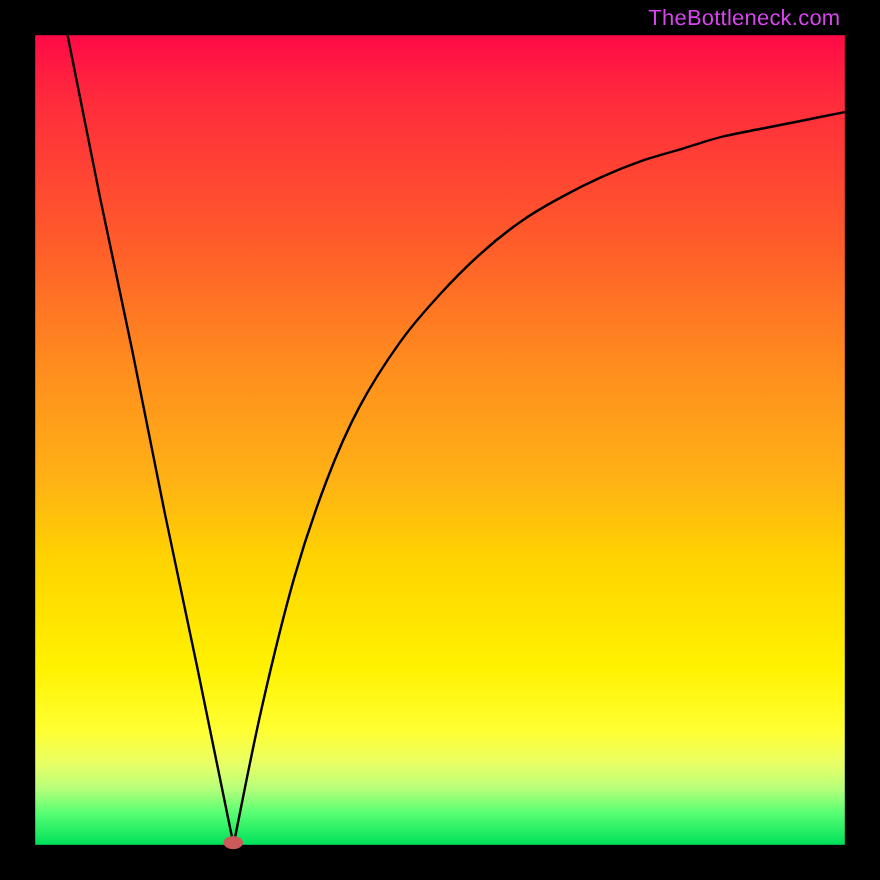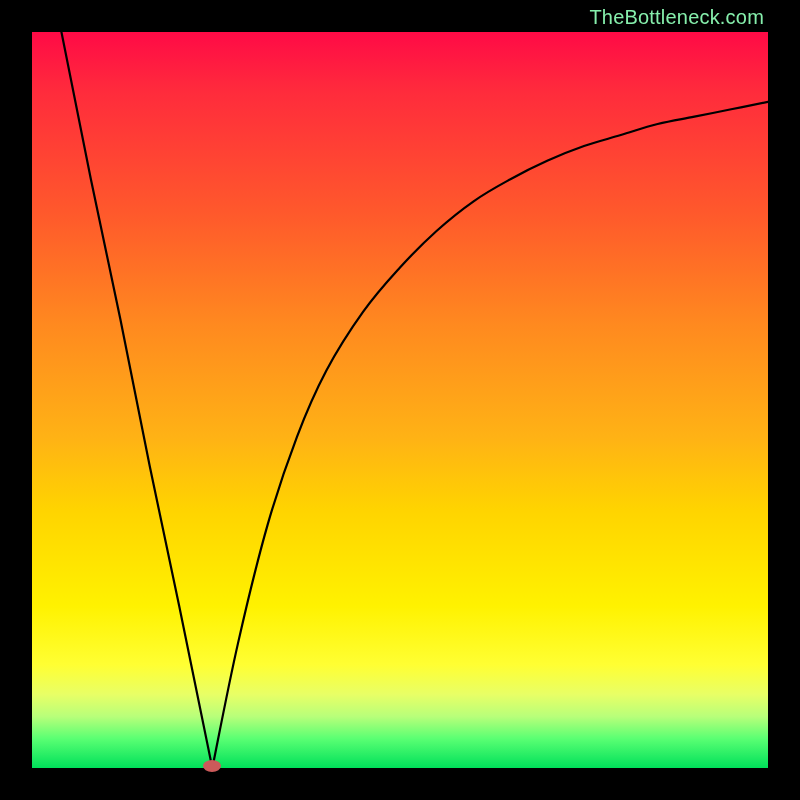--- a/index.html
+++ b/index.html
@@ -39,21 +39,21 @@
       #e8ff66 90%,
       #b8ff7a 93%,
       #5aff73 96%,
       #00e05a 100%
     );
   }
   .attribution {
     position: absolute;
     top: 6px;
     right: 36px;
-    color: #86efac;
+    color: #d946ef;
     font-size: 20px;
     letter-spacing: 0.2px;
     font-weight: 400;
   }
   svg.curve {
     position: absolute;
     left: 0;
     top: 0;
     width: 736px;
     height: 736px;

